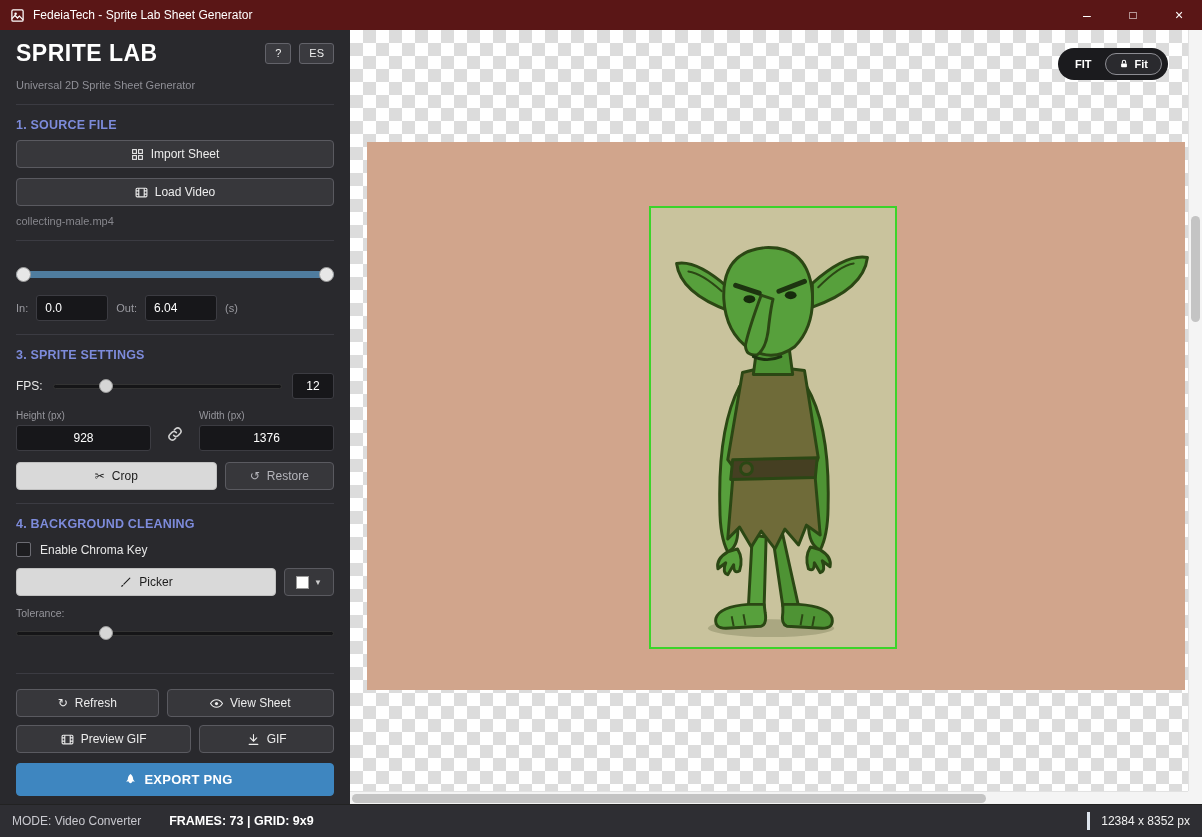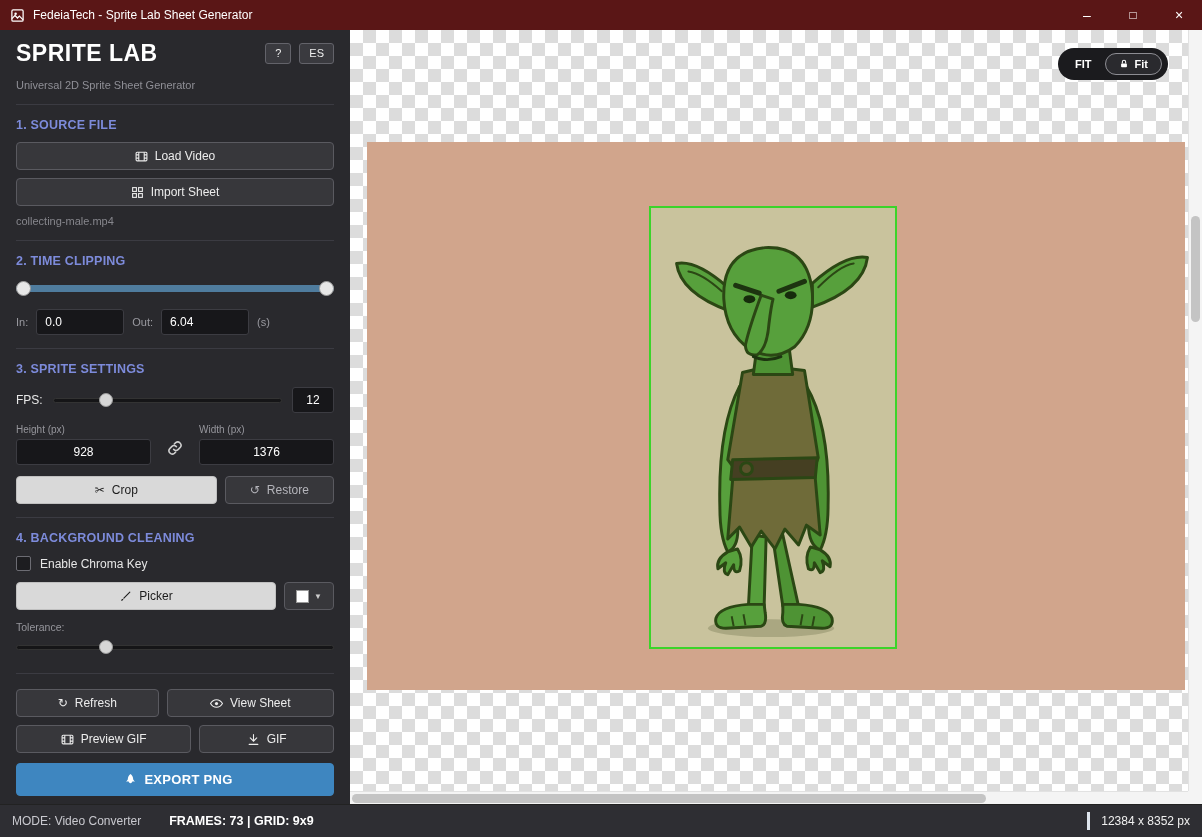--- a/index.html
+++ b/index.html
@@ -38,21 +38,21 @@
   .mt8 { margin-top:8px; } .mt10 { margin-top:10px; }
 
   .filename { font-size:11px; color:#86868c; margin-top:9px; }
 
   .range { position:relative; height:15px; margin-top:13px; }
   .range .track { position:absolute; left:0; right:0; top:4px; height:7px; border-radius:4px; background:#4f7c9e; }
   .range .thumb { position:absolute; top:0; width:15px; height:15px; border-radius:50%; background:#e7e7e7; border:1px solid #9a9a9a; cursor:pointer; }
   .thumb-left { left:0; } .thumb-right { right:0; }
 
   .io-row { display:flex; align-items:center; gap:8px; margin-top:13px; font-size:11px; color:#9a9aa0; }
-  .tinput { background:#17171a; border:1px solid #3c3c42; color:#fff; font-size:12px; padding:5px 8px; border-radius:3px; width:88px; font-family:inherit; }
+  .tinput { background:#17171a; border:1px solid #3c3c42; color:#fff; font-size:12px; padding:5px 8px; border-radius:3px; width:72px; font-family:inherit; }
 
   .fps-row { display:flex; align-items:center; gap:10px; margin-top:11px; }
   .fps-label { font-size:12px; color:#e8e8e8; }
   .slider { position:relative; flex:1; height:14px; }
   .slider .s-track { position:absolute; left:0; right:0; top:5px; height:5px; border-radius:3px; background:#151517; border:1px solid #333; }
   .slider .s-thumb { position:absolute; top:0; width:14px; height:14px; border-radius:50%; background:#d6d6d6; border:1px solid #9a9a9a; cursor:pointer; }
   .fps-input { width:42px; text-align:center; }
 
   .dim-row { display:flex; align-items:flex-end; gap:16px; margin-top:11px; }
   .dim-col { flex:1; }
@@ -135,41 +135,40 @@
       <div class="sb-header">
         <div class="app-title">SPRITE LAB</div>
         <button class="chip-btn">?</button>
         <button class="chip-btn">ES</button>
       </div>
       <div class="subtitle">Universal 2D Sprite Sheet Generator</div>
 
       <div class="divider"></div>
 
       <div class="section-title">1. SOURCE FILE</div>
-      <button class="btn mt10">
-        <svg viewBox="0 0 24 24" fill="none" stroke="currentColor" stroke-width="2">
-            <rect x="2" y="4" width="20" height="16" rx="2"></rect>
-            <path d="M7 4v16M17 4v16M2 9h5M2 15h5M17 9h5M17 15h5"></path>
-          </svg>
-        <span>Load Video</span>
-      </button>
       <button class="btn mt8">
         <svg viewBox="0 0 24 24" fill="none" stroke="currentColor" stroke-width="2">
             <rect x="3" y="3" width="7" height="7"></rect>
             <rect x="14" y="3" width="7" height="7"></rect>
             <rect x="3" y="14" width="7" height="7"></rect>
             <rect x="14" y="14" width="7" height="7"></rect>
           </svg>
         <span>Import Sheet</span>
       </button>
+      <button class="btn mt10">
+        <svg viewBox="0 0 24 24" fill="none" stroke="currentColor" stroke-width="2">
+            <rect x="2" y="4" width="20" height="16" rx="2"></rect>
+            <path d="M7 4v16M17 4v16M2 9h5M2 15h5M17 9h5M17 15h5"></path>
+          </svg>
+        <span>Load Video</span>
+      </button>
       <div class="filename">collecting-male.mp4</div>
 
       <div class="divider"></div>
 
-      <div class="section-title">2. TIME CLIPPING</div>
       <div class="range">
         <div class="track"></div>
         <div class="thumb thumb-left"></div>
         <div class="thumb thumb-right"></div>
       </div>
       <div class="io-row">
         <span>In:</span>
         <input class="tinput" value="0.0" style="">
         <span>Out:</span>
         <input class="tinput" value="6.04" style="">

